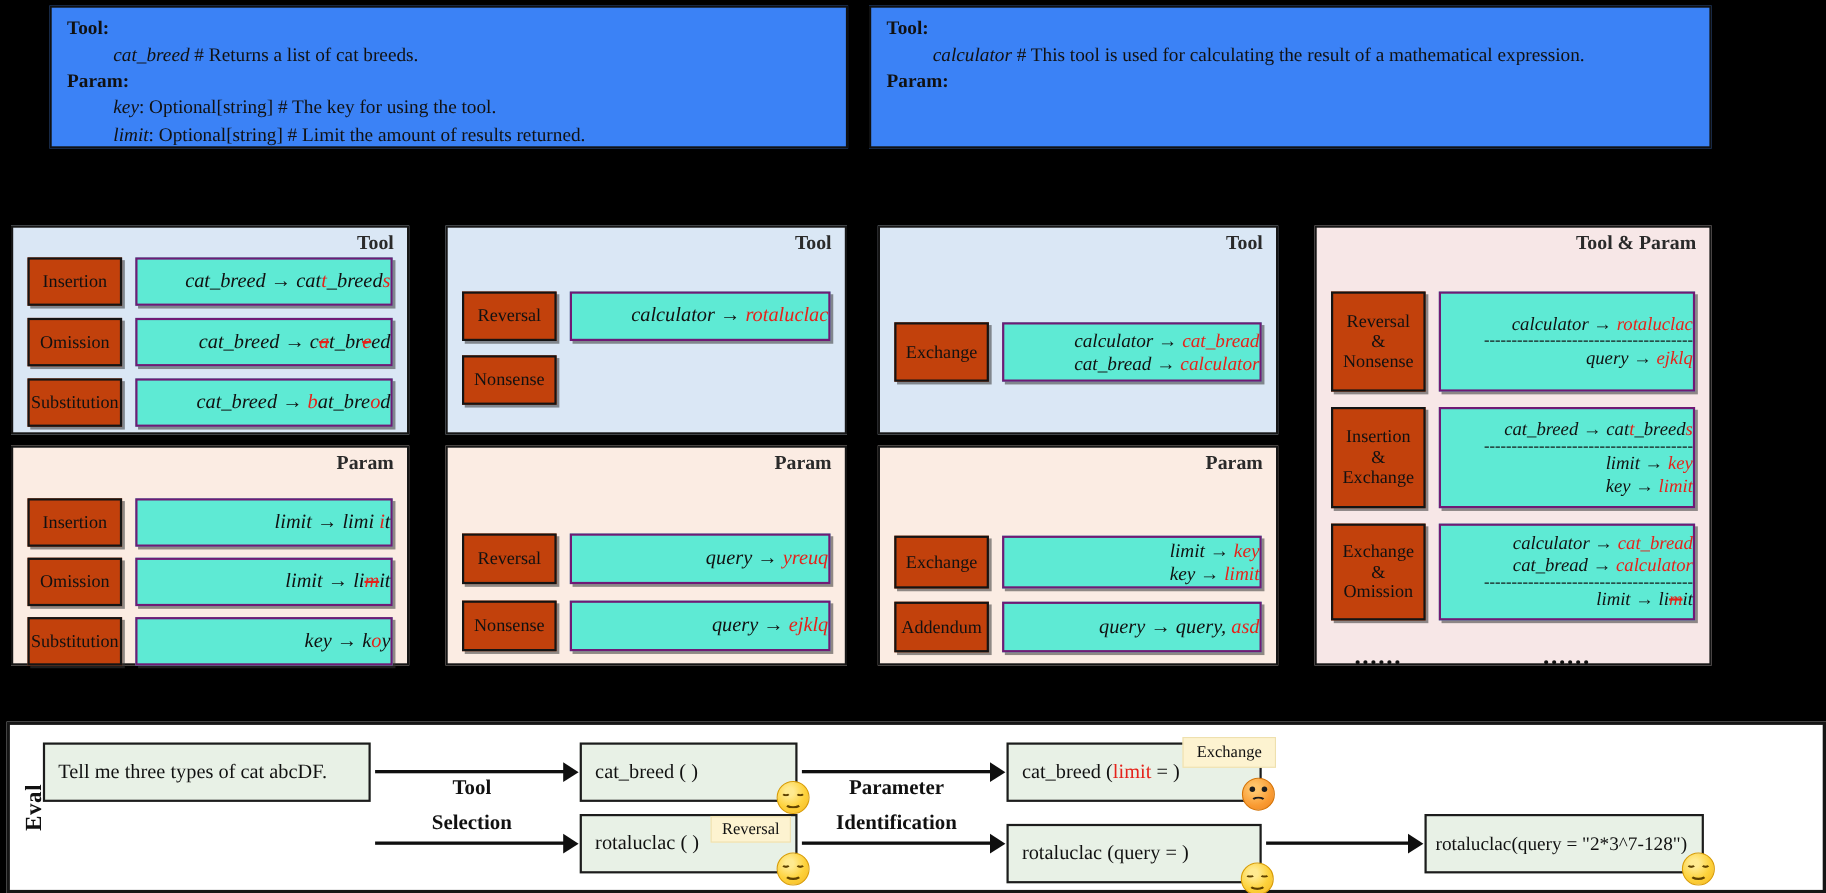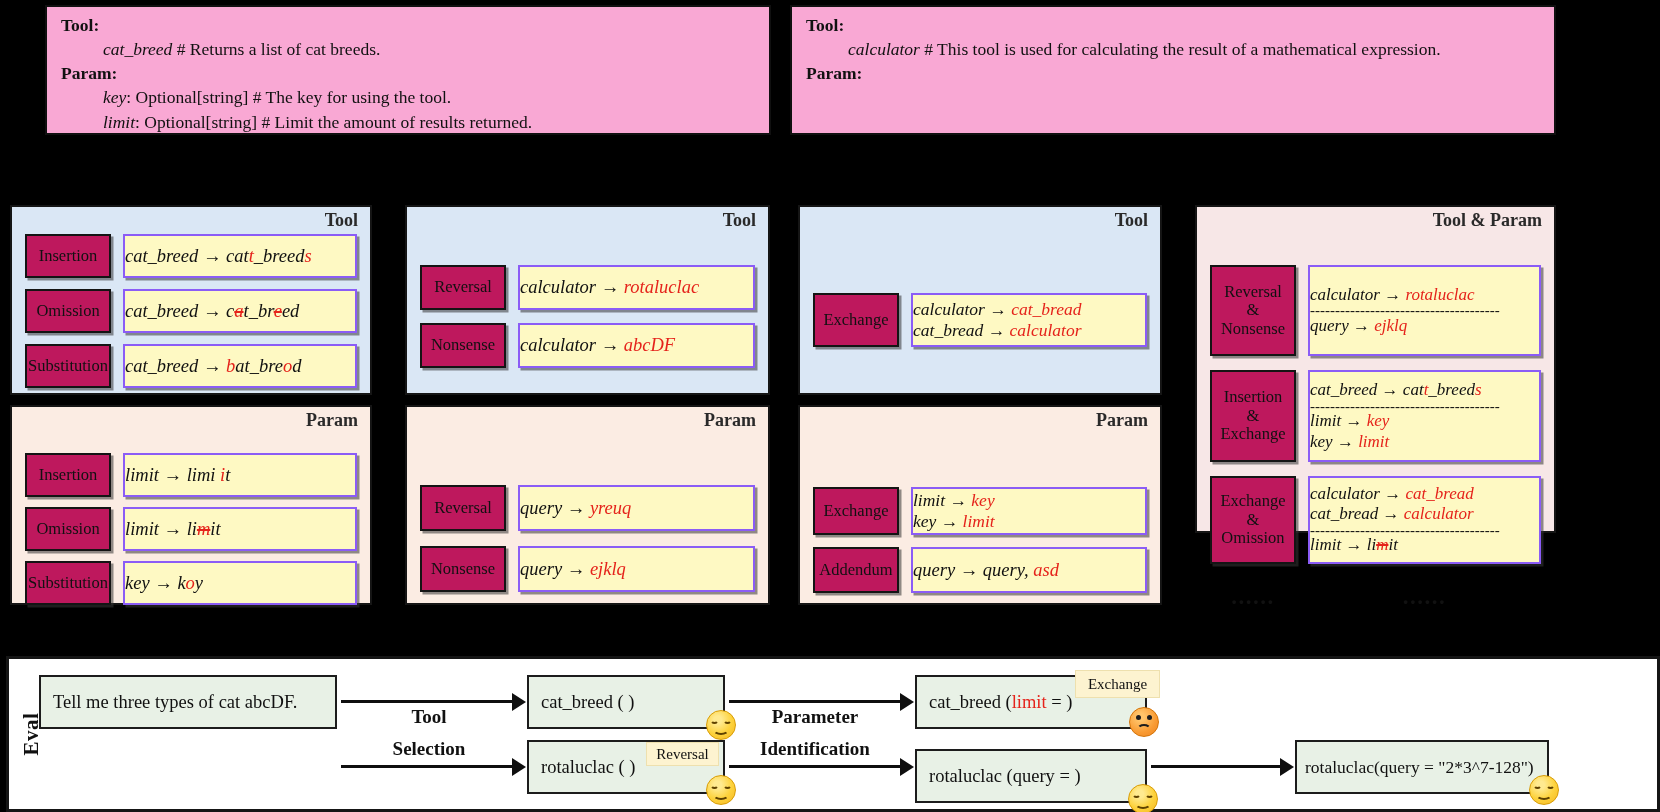--- a/index.html
+++ b/index.html
@@ -1,44 +1,44 @@
 <!DOCTYPE html>
 <html><head>
 <meta charset="utf-8">
 <style>
   html,body{margin:0;padding:0;background:#000;}
   body{width:1660px;height:812px;overflow:hidden;
        font-family:"Liberation Serif","DejaVu Serif",serif;color:#111;}
   .stage{position:relative;width:1660px;height:812px;background:#000;}
 
   
-  .tooldef{position:absolute;background:#f9a8d4;border:2px solid #101010;
+  .tooldef{position:absolute;background:#3b82f6;border:2px solid #101010;
            padding:6px 14px;font-size:17.5px;line-height:1.38;box-sizing:border-box;}
   .td-line{white-space:nowrap;}
   .td-line.indent{padding-left:42px;}
   .bold{font-weight:bold;}
   .it{font-style:italic;}
   .red{color:#e5231b;}
   .rs{color:#e5231b;text-decoration:line-through;text-decoration-thickness:2px;}
 
   
   .panel{position:absolute;box-sizing:border-box;border:2px solid #151515;}
   .panel.blue{background:#dae7f5;}
   .panel.pink{background:#fbece3;}
   .panel.pink2{background:#f7e7e7;}
   .panel-title{position:absolute;top:3px;right:12px;font-weight:bold;font-size:18px;color:#2a2a2a;}
   .rows{display:flex;flex-direction:column;box-sizing:border-box;height:100%;}
   .prow{display:flex;gap:12px;}
-  .plabel{width:86px;flex:none;background:#be185d;border:2px solid #141414;
+  .plabel{width:86px;flex:none;background:#c2410c;border:2px solid #141414;
           box-shadow:2.5px 2.5px 0 rgba(55,55,55,0.55);
           display:flex;align-items:center;justify-content:center;text-align:center;
           font-size:16.5px;line-height:1.12;white-space:pre-line;padding:16px;box-sizing:border-box;}
-  .pex{flex:1;background:#fef9c3;border:2px solid #8b5cf6;
+  .pex{flex:1;background:#5eead4;border:2px solid #701a75;
        box-shadow:2.5px 2.5px 0 rgba(55,55,55,0.55);
-       display:flex;flex-direction:column;align-items:flex-start;justify-content:center;
+       display:flex;flex-direction:column;align-items:flex-end;justify-content:center;
        font-style:italic;font-size:18.5px;box-sizing:border-box;}
   .exline{line-height:1.22;white-space:nowrap;}
   .exline .dash{font-style:normal;display:block;line-height:0.72;font-size:15px;letter-spacing:0;}
   .combo .pex{font-size:17px;}
   .combo .exline{line-height:1.2;}
   .dotsrow{display:flex;gap:12px;margin-top:6px;}
   .dotcell{font-weight:bold;font-size:23px;letter-spacing:1.5px;text-align:center;}
 
   
   .eval{position:absolute;left:6px;top:656px;width:1648px;height:150px;background:#ffffff;
@@ -147,23 +147,20 @@
     <div class="panel-title">Tool</div>
     <div class="rows" style="padding:58px 13px 10px;gap:13px">
       <div class="prow" style="height:45px">
         <div class="plabel">Reversal</div>
         <div class="pex">
             <div class="exline"><span>calculator → </span><span class="red">rotaluclac</span></div>
           </div>
       </div>
       <div class="prow" style="height:45px">
         <div class="plabel">Nonsense</div>
-        <div class="pex">
-            <div class="exline"><span>calculator → </span><span class="red">abcDF</span></div>
-          </div>
       </div>
     </div>
   </section>
 
   <section class="panel pink" style="left:405px;top:405px;width:365px;height:200px">
     <div class="panel-title">Param</div>
     <div class="rows" style="padding:78px 13px 10px;gap:15px">
       <div class="prow" style="height:46px">
         <div class="plabel">Reversal</div>
         <div class="pex">
@@ -204,21 +201,21 @@
       </div>
       <div class="prow" style="height:46px">
         <div class="plabel">Addendum</div>
         <div class="pex">
             <div class="exline"><span>query → query, </span><span class="red">asd</span></div>
           </div>
       </div>
     </div>
   </section>
 
-  <section class="panel pink2 combo" style="left:1195px;top:205px;width:361px;height:328px">
+  <section class="panel pink2 combo" style="left:1195px;top:205px;width:361px;height:400px">
     <div class="panel-title">Tool &amp; Param</div>
     <div class="rows" style="padding:58px 13px 6px;gap:14px">
       <div class="prow" style="height:94px">
         <div class="plabel">Reversal
 &amp;
 Nonsense</div>
         <div class="pex">
             <div class="exline"><span>calculator → </span><span class="red">rotaluclac</span></div>
             <div class="exline">
               <span class="dash">--------------------------------------</span>

